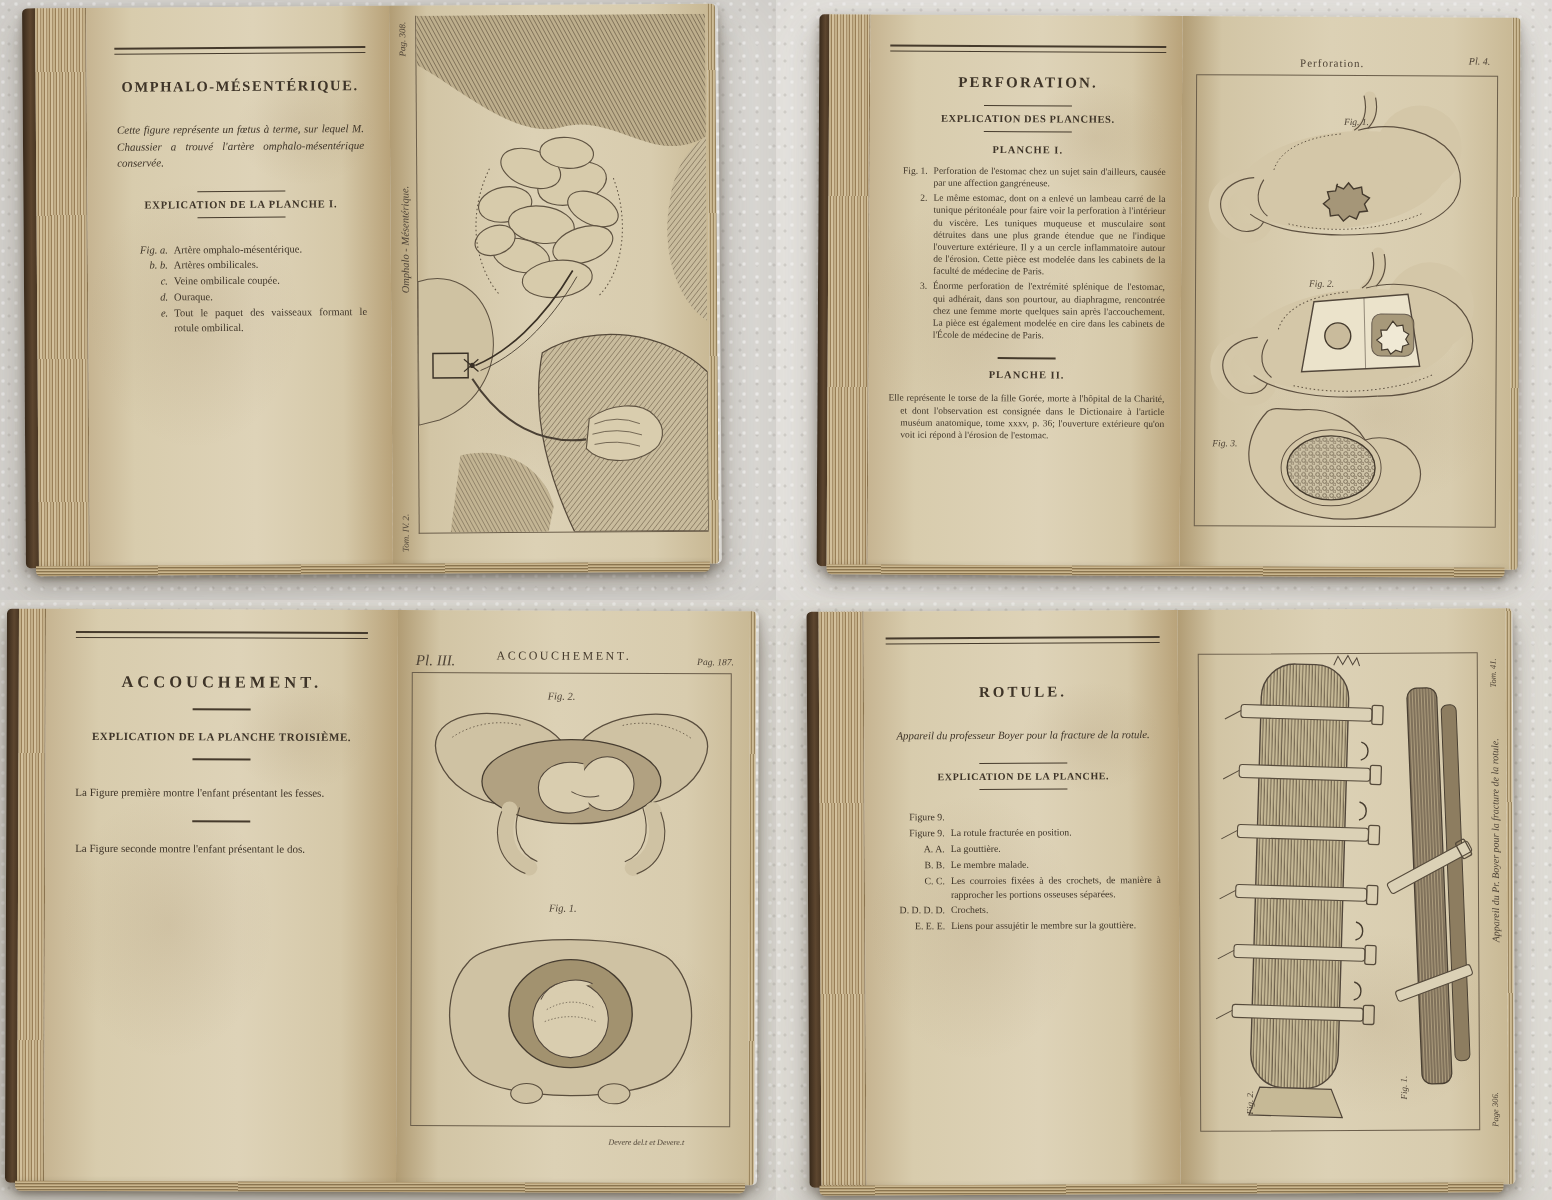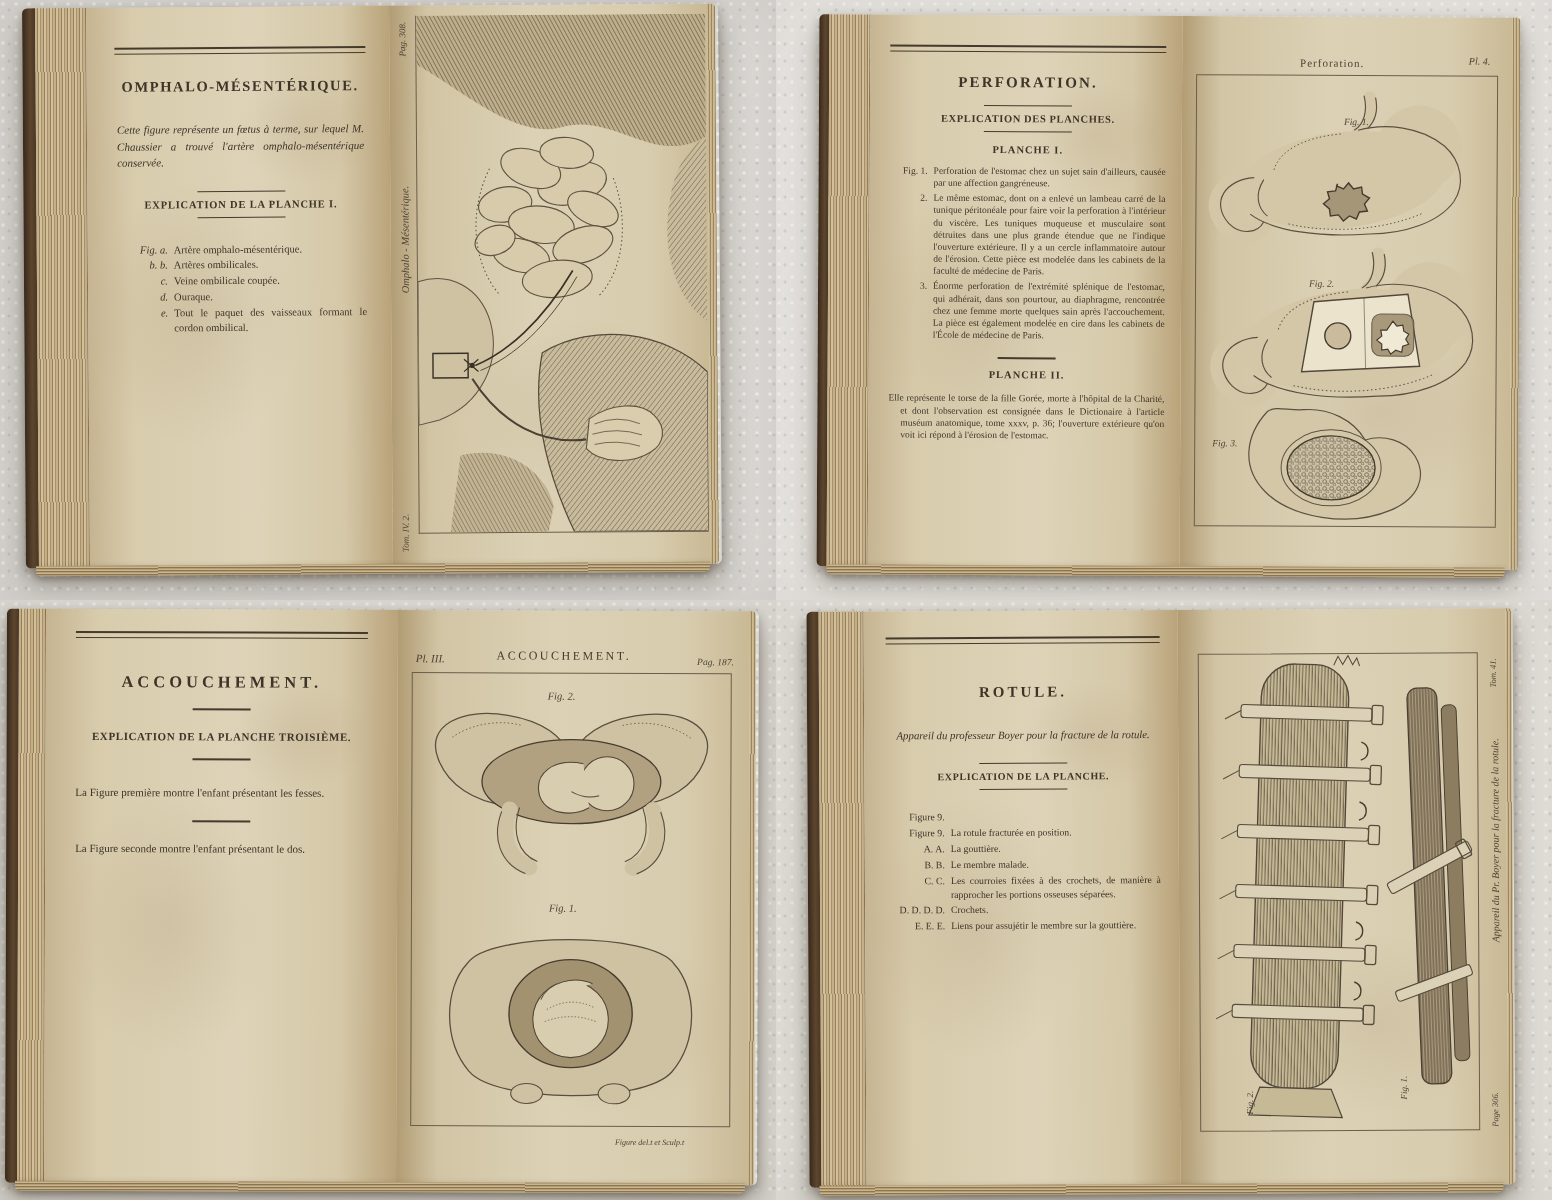--- a/index.html
+++ b/index.html
@@ -80,21 +80,21 @@
           <div class="li">
               <span class="lab it" style="width:52px">c.</span>
               <span class="tx">Veine ombilicale coupée.</span>
             </div>
           <div class="li">
               <span class="lab it" style="width:52px">d.</span>
               <span class="tx">Ouraque.</span>
             </div>
           <div class="li">
               <span class="lab it" style="width:52px">e.</span>
-              <span class="tx">Tout le paquet des vaisseaux formant le cordon ombilical.</span>
+              <span class="tx">Tout le paquet des vaisseaux formant le rotule ombilical.</span>
             </div>
         </div>
       </div>
 
       <div class="page pp" style="width:318px;">
         <span class="v" style="top:16px;left:8px;font-size:9px;">Pag. 308.</span>
         <span class="v" style="top:180px;left:9px;font-size:10.5px;">Omphalo - Mésentérique.</span>
         <span class="v" style="bottom:14px;left:8px;font-size:9px;">Tom. IV. 2.</span>
         <div class="frame" style="left:26px;top:10px;right:2px;bottom:32px;border-right:none;border-top:none;">
           <svg width="100%" height="100%" viewBox="0 0 280 505" preserveAspectRatio="none">
@@ -251,21 +251,21 @@
         <h2 class="ptitle" style="font-size:16.5px;letter-spacing:4px;margin-top:34px;">ACCOUCHEMENT.</h2>
         <hr class="hrs w60" style="margin-top:16px;">
         <div class="subhead" style="font-size:11px;letter-spacing:.6px;margin-top:20px;">EXPLICATION DE LA PLANCHE TROISIÈME.</div>
         <hr class="hrs w60" style="margin-top:16px;">
         <p style="font-size:11px;margin:26px 0 0;">La Figure première montre l'enfant présentant les fesses.</p>
         <hr class="hrs w60" style="margin-top:22px;">
         <p style="font-size:11px;margin:20px 0 0;">La Figure seconde montre l'enfant présentant le dos.</p>
       </div>
 
       <div class="page pp" style="width:352px;">
-        <span class="pl" style="top:42px;left:18px;font-size:11px;text-align:center;">Pl. III.</span>
+        <span class="pl" style="top:42px;left:18px;font-size:15px;text-align:center;">Pl. III.</span>
         <span style="position:absolute;top:38px;left:40px;right:60px;text-align:center;font-size:12px;letter-spacing:2.5px;color:#453a2c;">ACCOUCHEMENT.</span>
         <span class="pl" style="top:46px;right:16px;font-size:9.5px;">Pag. 187.</span>
         <div class="frame" style="left:14px;top:62px;right:18px;bottom:58px;">
           <svg width="100%" height="100%" viewBox="0 0 320 452" preserveAspectRatio="none">
             <g transform="translate(10,34)">
               <path d="M16,52 C2,18 40,0 86,8 C122,14 142,30 150,50 C158,30 178,14 214,8 C260,0 298,18 284,52 C274,78 248,94 216,98 L84,98 C52,94 26,78 16,52 Z" fill="#cfc2a3" stroke="#5a4e3e" stroke-width="1.3"></path>
               <path d="M30,30 C50,16 78,12 100,18 M270,30 C250,16 222,12 200,18" fill="none" stroke="#5a4e3e" stroke-width=".8" stroke-dasharray="1.5 2.4"></path>
               <ellipse cx="150" cy="74" rx="90" ry="42" fill="#b1a181" stroke="#473d30" stroke-width="1.3"></ellipse>
               <circle cx="186" cy="76" r="27" fill="#d9cdaf" stroke="#51463a" stroke-width="1.1"></circle>
               <path d="M162,56 C132,50 112,66 118,88 C124,106 150,110 168,100" fill="#d9cdaf" stroke="#51463a" stroke-width="1.1"></path>
@@ -281,21 +281,21 @@
               <circle cx="140" cy="94" r="38" fill="#d9cdaf" stroke="#51463a" stroke-width="1.1"></circle>
               <path d="M110,74 C118,56 144,50 162,58" fill="#d9cdaf" stroke="#51463a" stroke-width="1"></path>
               <path d="M116,84 q24,-14 48,-2 M114,96 q26,-10 52,0" fill="none" stroke="#51463a" stroke-width=".7" stroke-dasharray="1.4 2"></path>
               <ellipse cx="96" cy="168" rx="16" ry="10" fill="#cfc2a3" stroke="#5a4e3e" stroke-width="1.1"></ellipse>
               <ellipse cx="184" cy="168" rx="16" ry="10" fill="#cfc2a3" stroke="#5a4e3e" stroke-width="1.1"></ellipse>
             </g>
           </svg>
         </div>
         <span class="pl" style="top:80px;left:150px;font-size:10.5px;">Fig. 2.</span>
         <span class="pl" style="top:292px;left:152px;font-size:10.5px;">Fig. 1.</span>
-        <span class="pl" style="bottom:38px;right:64px;font-size:8px;">Figure del.t et Sculp.t</span>
+        <span class="pl" style="bottom:38px;right:64px;font-size:8px;">Devere del.t et Devere.t</span>
       </div>
       <div class="edges-r" style="width:6px;"></div>
       <div class="bot-edges"></div>
     </div>
   </div>
 
   <div class="photo q4">
     <div class="book" style="left:32px;top:10px;width:706px;height:576px;transform:rotate(-0.3deg);">
       <div class="cover" style="width:12px;"></div>
       <div class="edges" style="width:44px;"></div>

